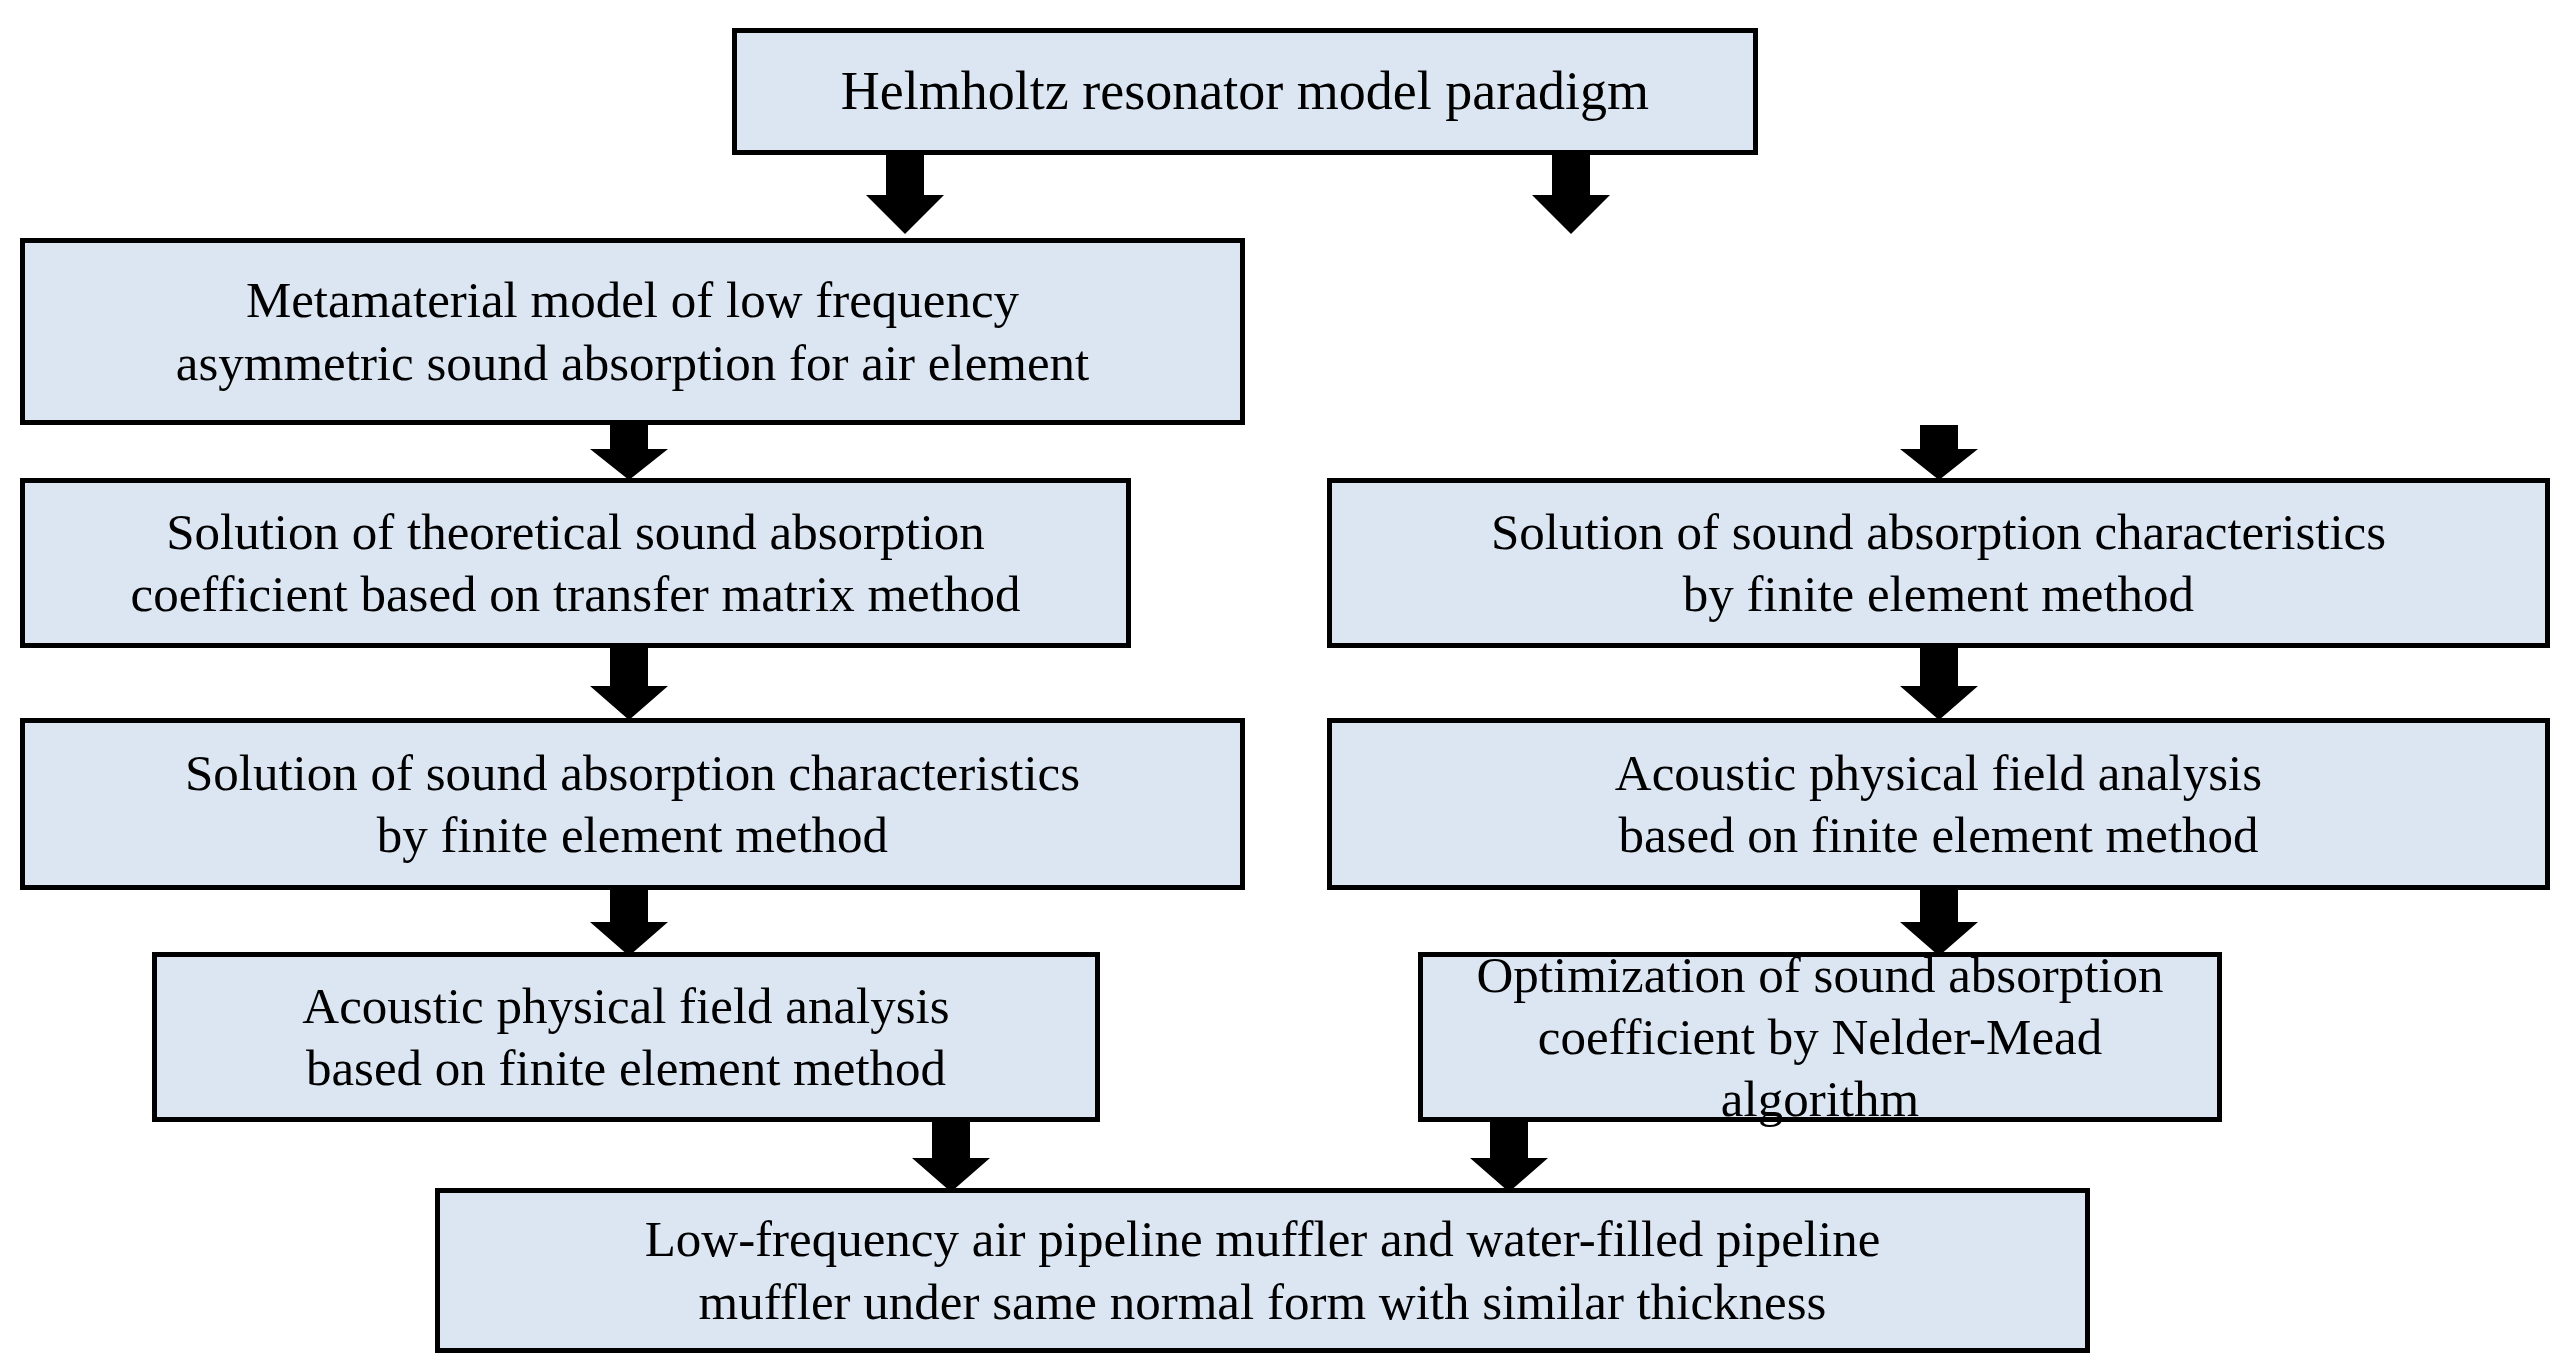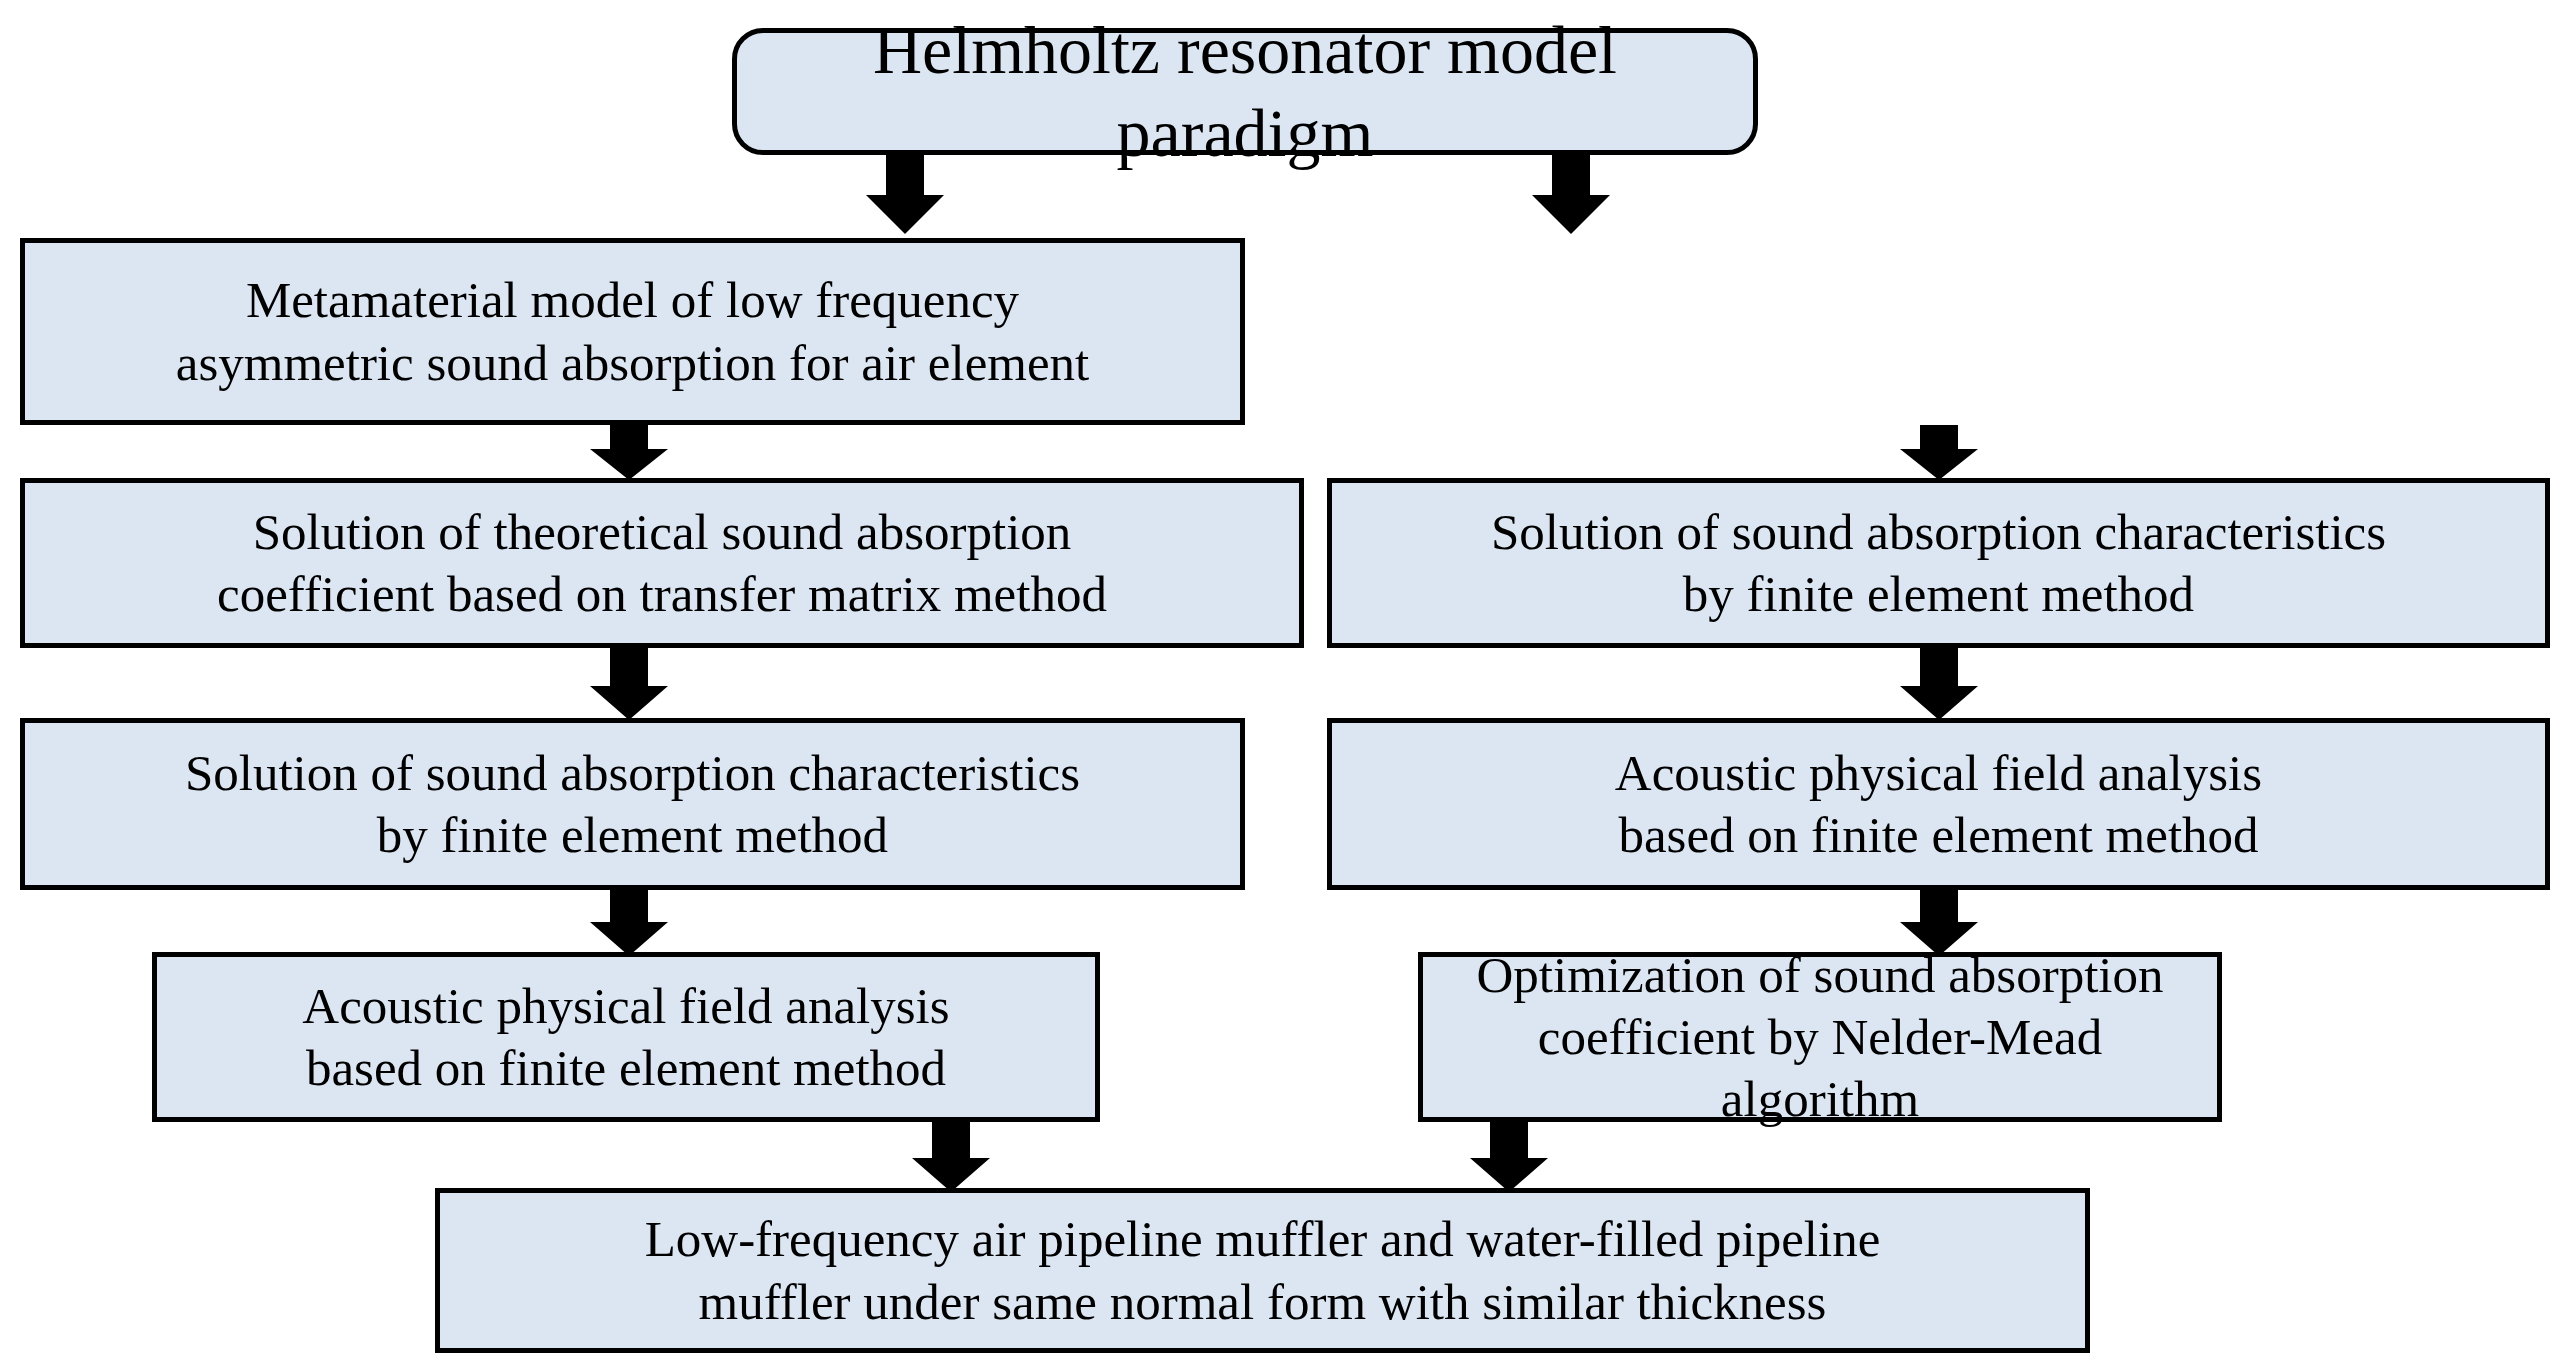--- a/index.html
+++ b/index.html
@@ -39,21 +39,21 @@
     display: block;
     width: 100%;
     height: 100%;
   }
 </style>
 </head>
 <body>
 
 <div id="canvas">
 
-  <div class="node" style="left:732px; top:28px; width:1026px; height:127px; font-size:68px;border-radius:31px;">
+  <div class="node" style="left:732px; top:28px; width:1026px; height:127px; font-size:54px;">
     <span>Helmholtz resonator model paradigm</span>
   </div>
 
   <div class="arrow" style="left:866px; top:150px; width:78px; height:84px;">
     <svg viewBox="0 0 78 84" preserveAspectRatio="none" aria-hidden="true">
       <polygon points="20,0 58,0 58,45 78,45 39,84 0,45 20,45" fill="#000000"></polygon>
     </svg>
   </div>
 
   <div class="arrow" style="left:1532px; top:150px; width:78px; height:84px;">
@@ -73,21 +73,21 @@
       <polygon points="20,0 58,0 58,24 78,24 39,55 0,24 20,24" fill="#000000"></polygon>
     </svg>
   </div>
 
   <div class="arrow" style="left:1900px; top:425px; width:78px; height:55px;">
     <svg viewBox="0 0 78 55" preserveAspectRatio="none" aria-hidden="true">
       <polygon points="20,0 58,0 58,24 78,24 39,55 0,24 20,24" fill="#000000"></polygon>
     </svg>
   </div>
 
-  <div class="node" style="left:20px; top:478px; width:1284px; height:170px;">
+  <div class="node" style="left:20px; top:478px; width:1111px; height:170px;">
     <span>Solution of theoretical sound absorption
 coefficient based on transfer matrix method</span>
   </div>
 
   <div class="node" style="left:1327px; top:478px; width:1223px; height:170px;">
     <span>Solution of sound absorption characteristics
 by finite element method</span>
   </div>
 
   <div class="arrow" style="left:590px; top:648px; width:78px; height:72px;">

